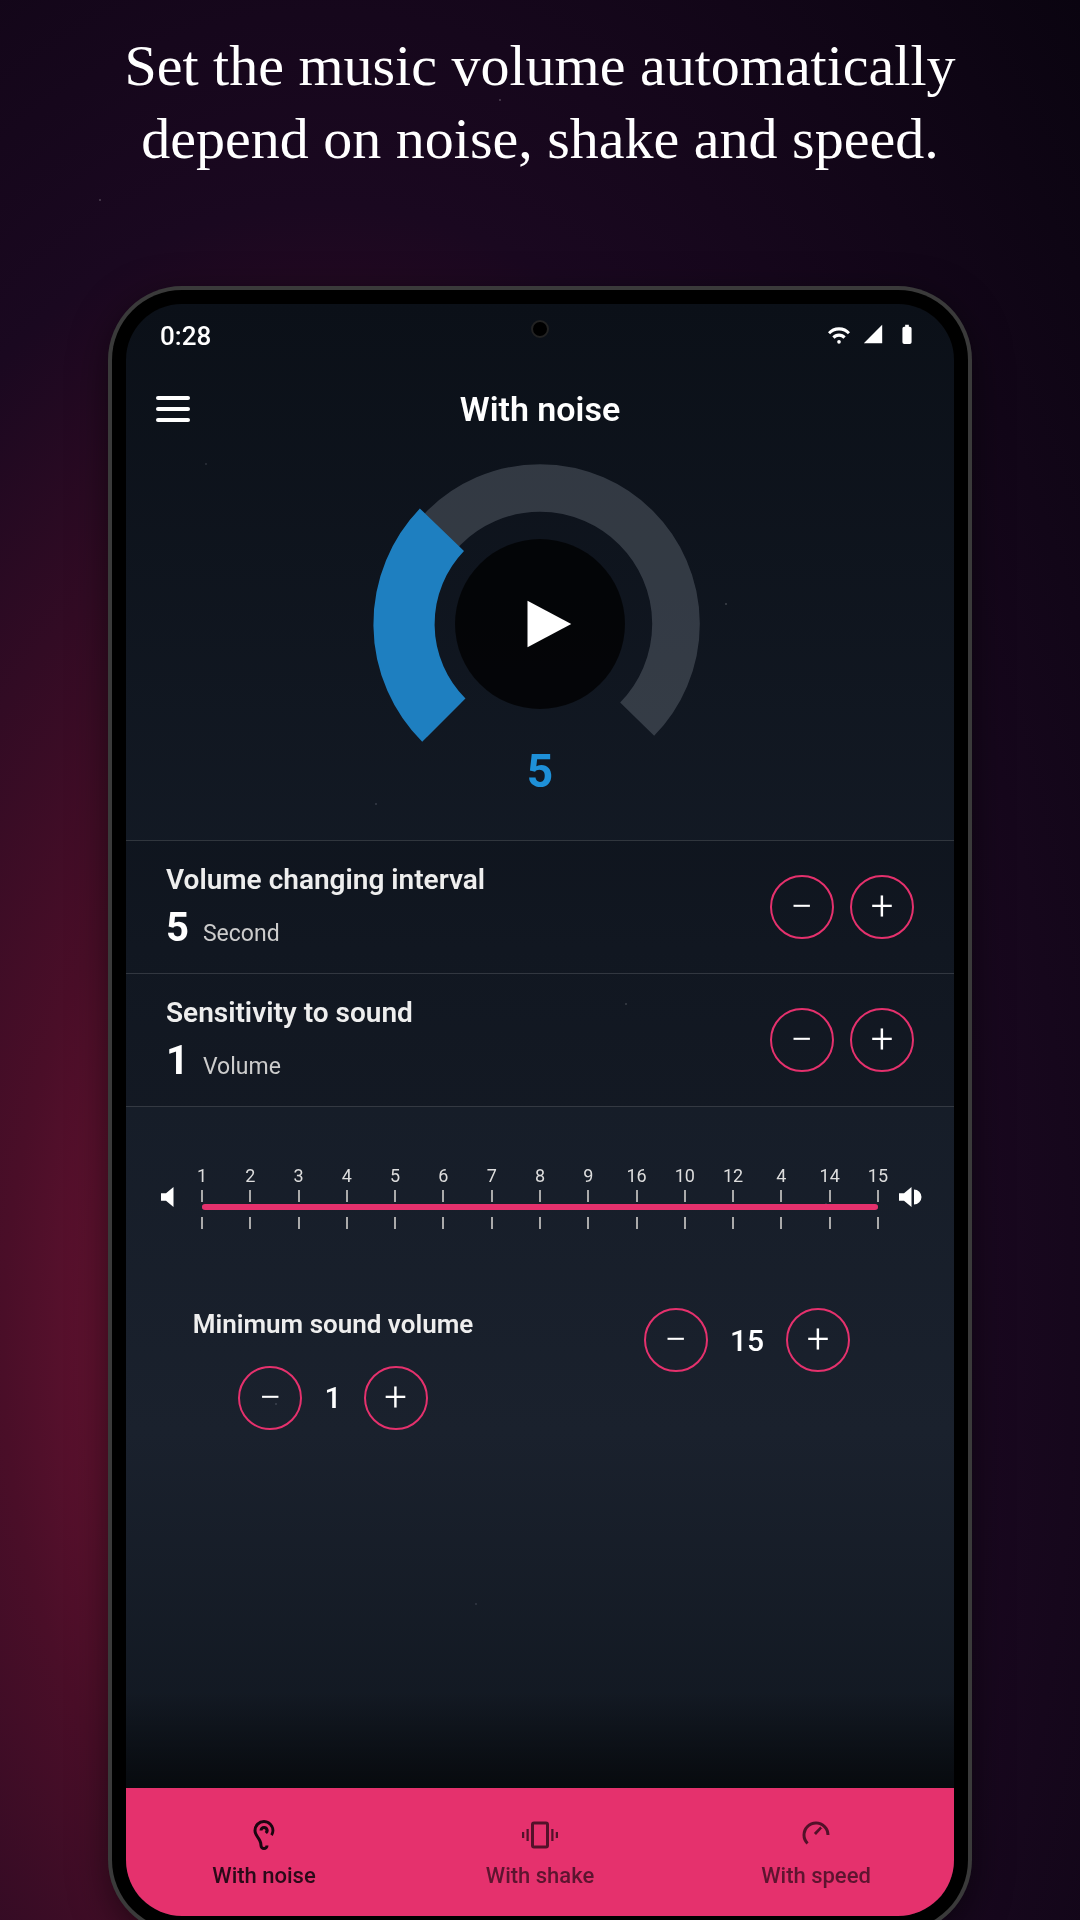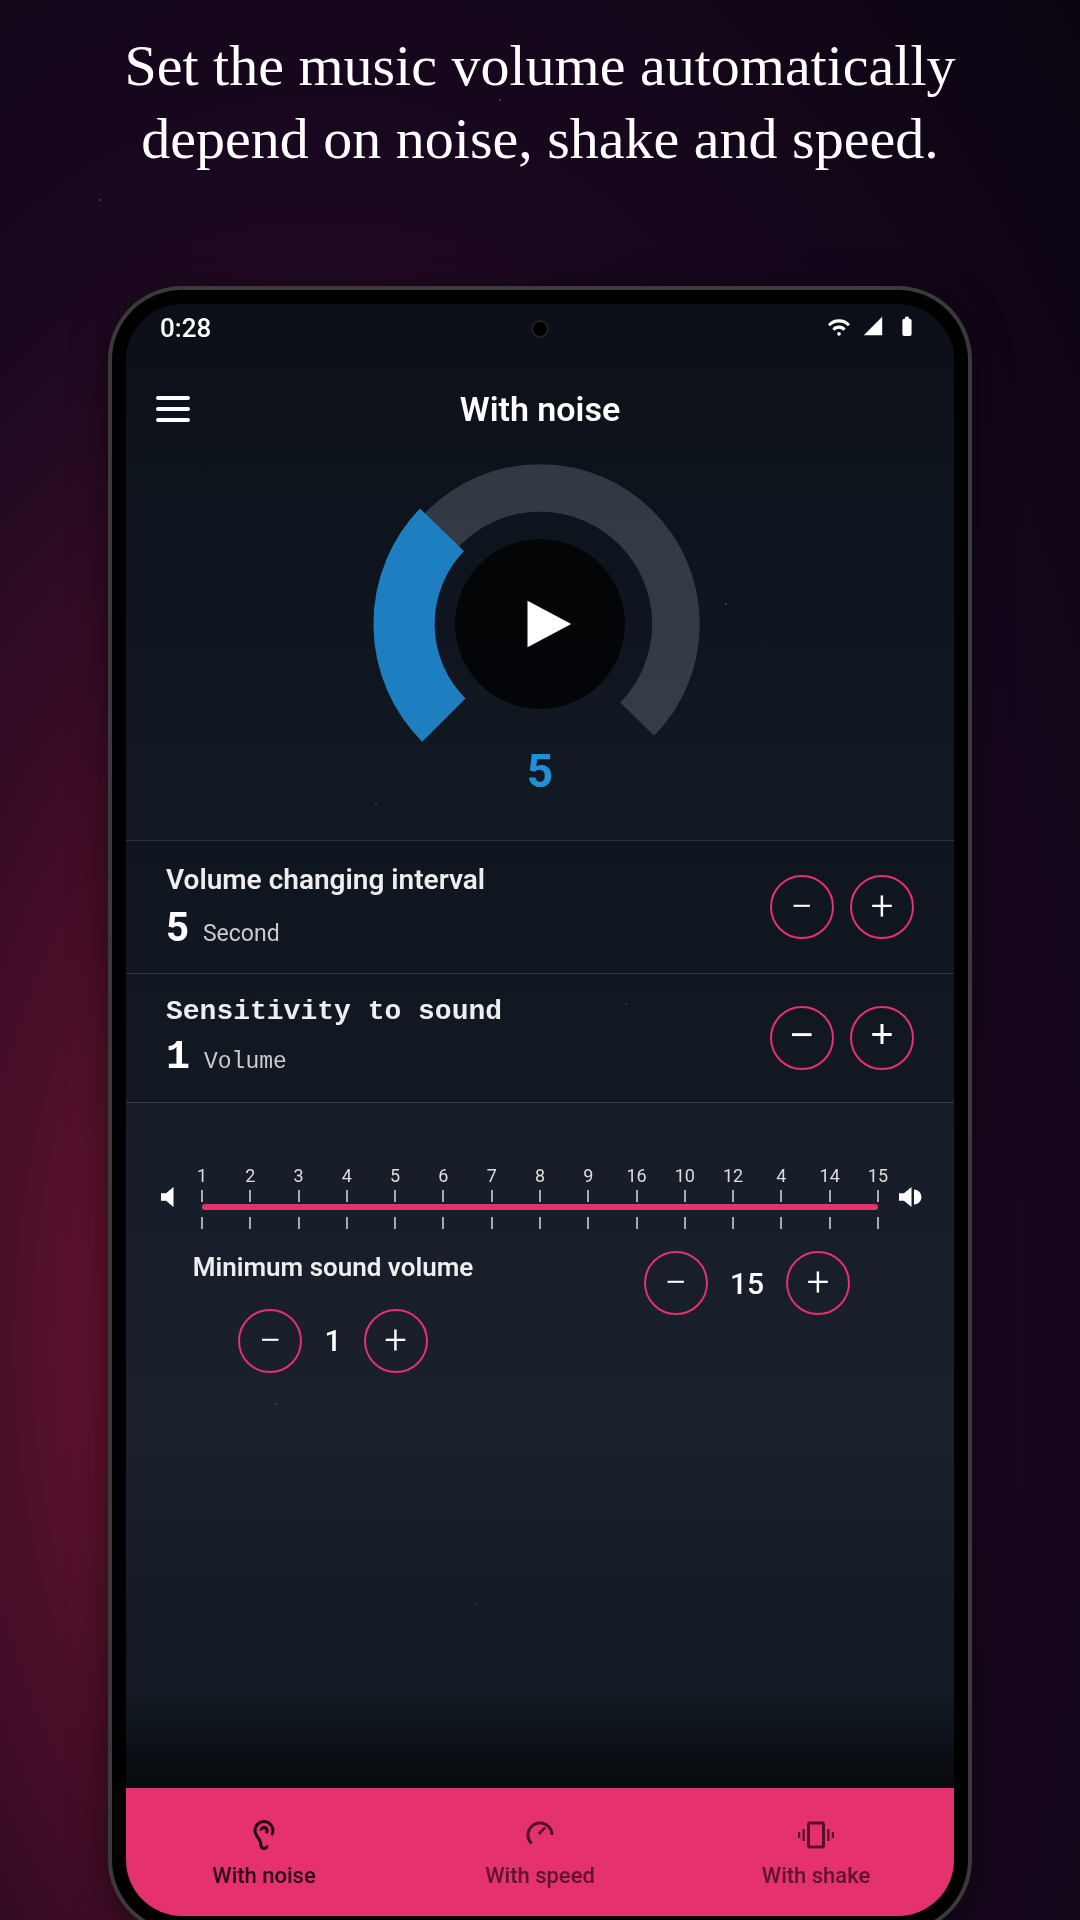--- a/index.html
+++ b/index.html
@@ -80,21 +80,21 @@
       linear-gradient(transparent 60%, rgba(0,0,0,.6) 100%);
   }
   .camera-notch {
     position: absolute;
     top: 16px; left: 50%; transform: translateX(-50%);
     width: 18px; height: 18px; border-radius: 50%;
     background: #000; border: 2px solid #222;
   }
   .status-bar {
     position: absolute;
-    top: 2px; left: 0; right: 0;
+    top: 10px; left: 0; right: 0;
     height: 44px;
     display: flex; align-items: center;
     padding: 0 34px;
     font-size: 26px;
     font-weight: 500;
     color: #fff;
   }
   .status-bar .spacer { flex: 1; }
   .status-icons { display: flex; gap: 8px; align-items: center; }
   .wifi-icon, .signal-icon, .battery-icon { display: inline-block; }
@@ -148,21 +148,21 @@
   .settings {
     position: absolute;
     top: 536px; left: 0; right: 0;
   }
   .setting-row {
     padding: 22px 40px;
     border-top: 1px solid rgba(255,255,255,.14);
     display:flex; align-items:center;
     background: rgba(0,0,0,.12);
   }
-  .setting-row:last-of-type { border-bottom: 1px solid rgba(255,255,255,.14); font-family: Liberation Mono, monospace; }
+  .setting-row:last-of-type { border-bottom: 1px solid rgba(255,255,255,.14); }
   .setting-text { flex:1; }
   .setting-label { font-size: 28px; font-weight:600; color:#eee; margin-bottom: 8px; }
   .setting-value { display:flex; align-items: baseline; gap: 14px; }
   .setting-value .num { font-size: 40px; font-weight:700; color:#fff; }
   .setting-value .unit { font-size: 23px; color:#ccc; }
   .pm-group { display:flex; gap: 16px; }
   .round-btn {
     width: 64px; height: 64px; border-radius: 50%;
     border: 2.5px solid #e5316d;
     display:flex; align-items:center; justify-content:center;
@@ -198,21 +198,21 @@
     background: #666;
     border-radius: 2px;
   }
   .scale-fill {
     position:absolute; top:35px; height:6px;
     background:#e5316d; border-radius:3px;
   }
 
   .minmax-row {
     position:absolute;
-    top: 937px; left:0; right:0;
+    top: 994px; left:0; right:0;
     display:flex;
   }
   .minmax-col {
     flex:1;
     text-align:center;
     padding: 10px 20px;
   }
   .minmax-label { font-size: 26px; font-weight:600; color:#eee; line-height:1.3; margin-bottom: 24px; }
   .minmax-ctrl { display:flex; align-items:center; justify-content:center; gap: 22px; }
   .minmax-ctrl .val { font-size: 30px; font-weight:500; }
@@ -472,29 +472,29 @@
         <span class="nav-icon">
           <svg viewBox="0 0 24 24">
               <path d="M12 2a7 7 0 0 0-7 7c0 2 1 3.5 2 5 1 1.5 2 3 2 5a3 3 0 0 0 6 0h-2a1 1 0 1 1-2 0c0-2.6-1.2-4.3-2.2-5.8C8 11.9 7 10.5 7 9a5 5 0 1 1 10 0c0 1-.3 1.8-.8 2.5l1.6 1.2A7 7 0 0 0 12 2zm0 4a3 3 0 0 0-3 3h2a1 1 0 1 1 2 0c0 .4-.2.7-.5 1l1.4 1.4A3 3 0 0 0 12 6z"></path>
             </svg>
         </span>
         <span class="nav-label">With noise</span>
       </div>
       <div class="nav-item inactive">
         <span class="nav-icon">
           <svg viewBox="0 0 24 24">
-              <path d="M12 3a9 9 0 0 0-9 9 8.96 8.96 0 0 0 2.64 6.36l1.42-1.42A7 7 0 1 1 19 12h2a9 9 0 0 0-9-9zm4.24 4.34L12 12l-1.41-1.41 4.24-4.25 1.41 1.41z"></path>
-            </svg>
-        </span>
-        <span class="nav-label">With speed</span>
+              <path d="M8 3h8a2 2 0 0 1 2 2v14a2 2 0 0 1-2 2H8a2 2 0 0 1-2-2V5a2 2 0 0 1 2-2zm0 2v14h8V5H8zM3 8v8h1.5V8H3zm16.5 0v8H21V8h-1.5zM0 10v4h1.5v-4H0zm22.5 0v4H24v-4h-1.5z"></path>
+            </svg>
+        </span>
+        <span class="nav-label">With shake</span>
       </div>
       <div class="nav-item inactive">
         <span class="nav-icon">
           <svg viewBox="0 0 24 24">
-              <path d="M8 3h8a2 2 0 0 1 2 2v14a2 2 0 0 1-2 2H8a2 2 0 0 1-2-2V5a2 2 0 0 1 2-2zm0 2v14h8V5H8zM3 8v8h1.5V8H3zm16.5 0v8H21V8h-1.5zM0 10v4h1.5v-4H0zm22.5 0v4H24v-4h-1.5z"></path>
-            </svg>
-        </span>
-        <span class="nav-label">With shake</span>
+              <path d="M12 3a9 9 0 0 0-9 9 8.96 8.96 0 0 0 2.64 6.36l1.42-1.42A7 7 0 1 1 19 12h2a9 9 0 0 0-9-9zm4.24 4.34L12 12l-1.41-1.41 4.24-4.25 1.41 1.41z"></path>
+            </svg>
+        </span>
+        <span class="nav-label">With speed</span>
       </div>
     </div>
 
   </div>
 </div>
 
 </body></html>

